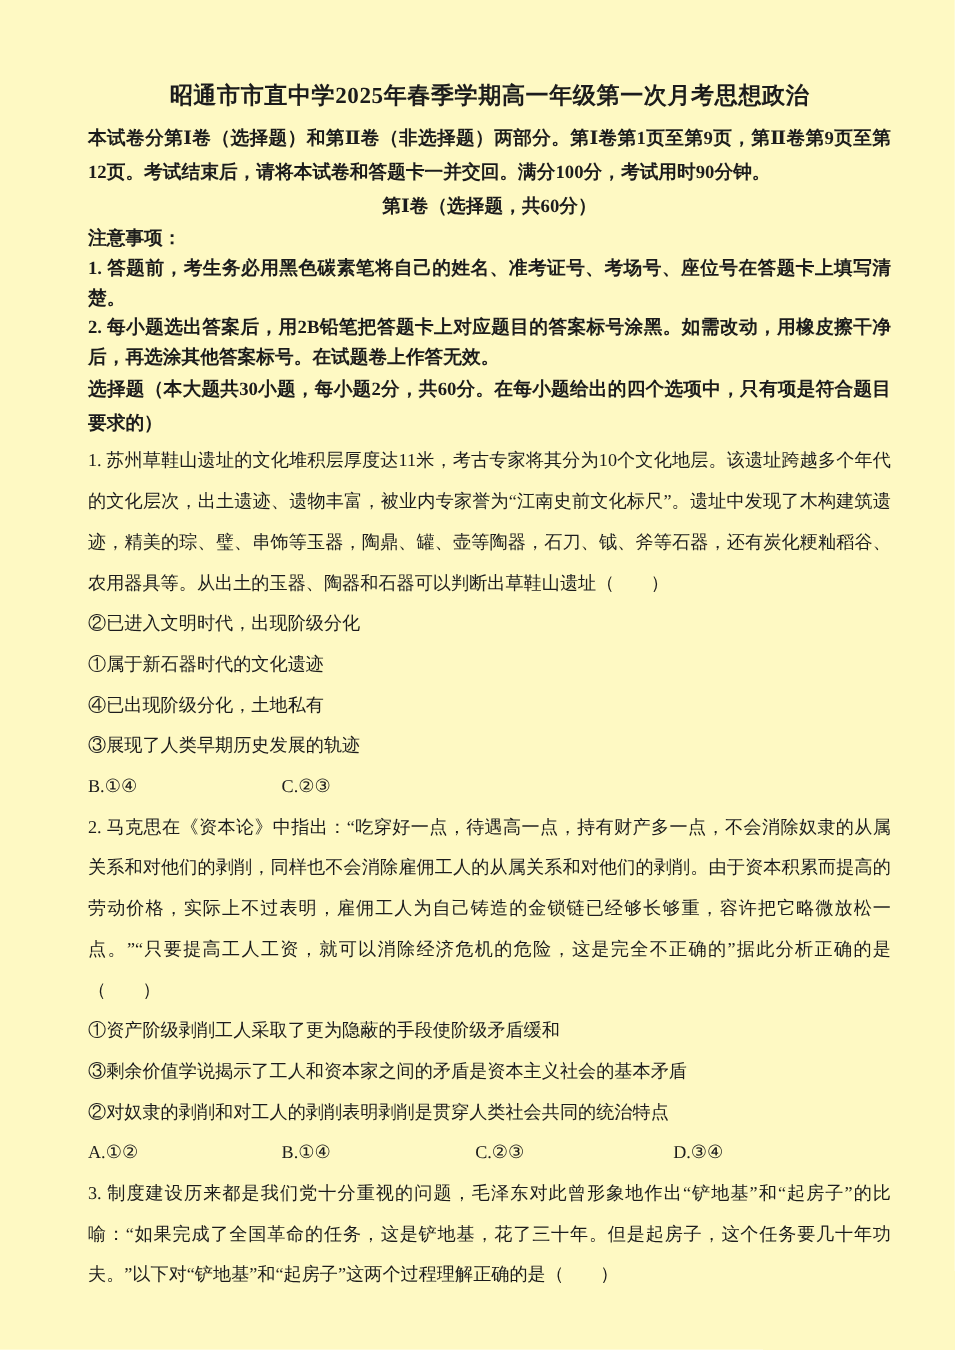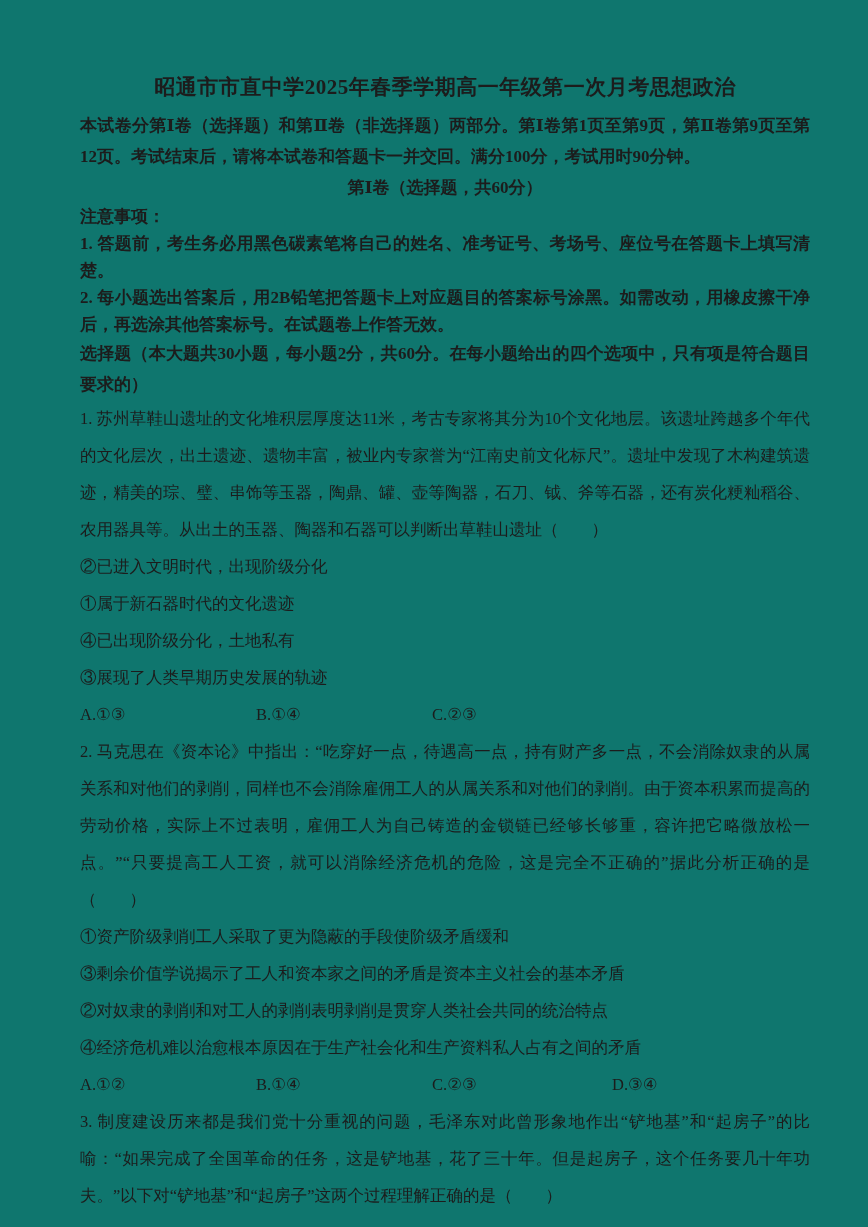--- a/index.html
+++ b/index.html
@@ -12,21 +12,21 @@
     height: 1227px;
     overflow: hidden;
     font-family: "Liberation Serif", "DejaVu Serif", serif;
     color: #1c1c1c;
   }
   .page {
     box-sizing: border-box;
     width: 868px;
     height: 1227px;
     padding: 72px 58px 0 80px;
-    background: #0f766e;
+    background: #fef9c3;
   }
   .title {
     font-size: 21px;
     font-weight: 700;
     text-align: center;
     line-height: 30px;
     margin: 0 0 8px 0;
     letter-spacing: 0.5px;
   }
   .intro {
@@ -102,32 +102,30 @@
 
   <div class="mc-header">选择题（本大题共30小题，每小题2分，共60分。在每小题给出的四个选项中，只有项是符合题目要求的）</div>
 
   <div class="question">
     <p class="stem">1. 苏州草鞋山遗址的文化堆积层厚度达11米，考古专家将其分为10个文化地层。该遗址跨越多个年代的文化层次，出土遗迹、遗物丰富，被业内专家誉为“江南史前文化标尺”。遗址中发现了木构建筑遗迹，精美的琮、璧、串饰等玉器，陶鼎、罐、壶等陶器，石刀、钺、斧等石器，还有炭化粳籼稻谷、农用器具等。从出土的玉器、陶器和石器可以判断出草鞋山遗址（　　）</p>
     <div class="choice">②已进入文明时代，出现阶级分化</div>
     <div class="choice">①属于新石器时代的文化遗迹</div>
     <div class="choice">④已出现阶级分化，土地私有</div>
     <div class="choice">③展现了人类早期历史发展的轨迹</div>
     <div class="options">
-      <span>A.①③</span>
       <span>B.①④</span>
       <span>C.②③</span>
     </div>
   </div>
 
   <div class="question">
     <p class="stem">2. 马克思在《资本论》中指出：“吃穿好一点，待遇高一点，持有财产多一点，不会消除奴隶的从属关系和对他们的剥削，同样也不会消除雇佣工人的从属关系和对他们的剥削。由于资本积累而提高的劳动价格，实际上不过表明，雇佣工人为自己铸造的金锁链已经够长够重，容许把它略微放松一点。”“只要提高工人工资，就可以消除经济危机的危险，这是完全不正确的”据此分析正确的是（　　）</p>
     <div class="choice">①资产阶级剥削工人采取了更为隐蔽的手段使阶级矛盾缓和</div>
     <div class="choice">③剩余价值学说揭示了工人和资本家之间的矛盾是资本主义社会的基本矛盾</div>
     <div class="choice">②对奴隶的剥削和对工人的剥削表明剥削是贯穿人类社会共同的统治特点</div>
-    <div class="choice">④经济危机难以治愈根本原因在于生产社会化和生产资料私人占有之间的矛盾</div>
     <div class="options">
       <span>A.①②</span>
       <span>B.①④</span>
       <span>C.②③</span>
       <span>D.③④</span>
     </div>
   </div>
 
   <div class="question">
     <p class="stem">3. 制度建设历来都是我们党十分重视的问题，毛泽东对此曾形象地作出“铲地基”和“起房子”的比喻：“如果完成了全国革命的任务，这是铲地基，花了三十年。但是起房子，这个任务要几十年功夫。”以下对“铲地基”和“起房子”这两个过程理解正确的是（　　）</p>

